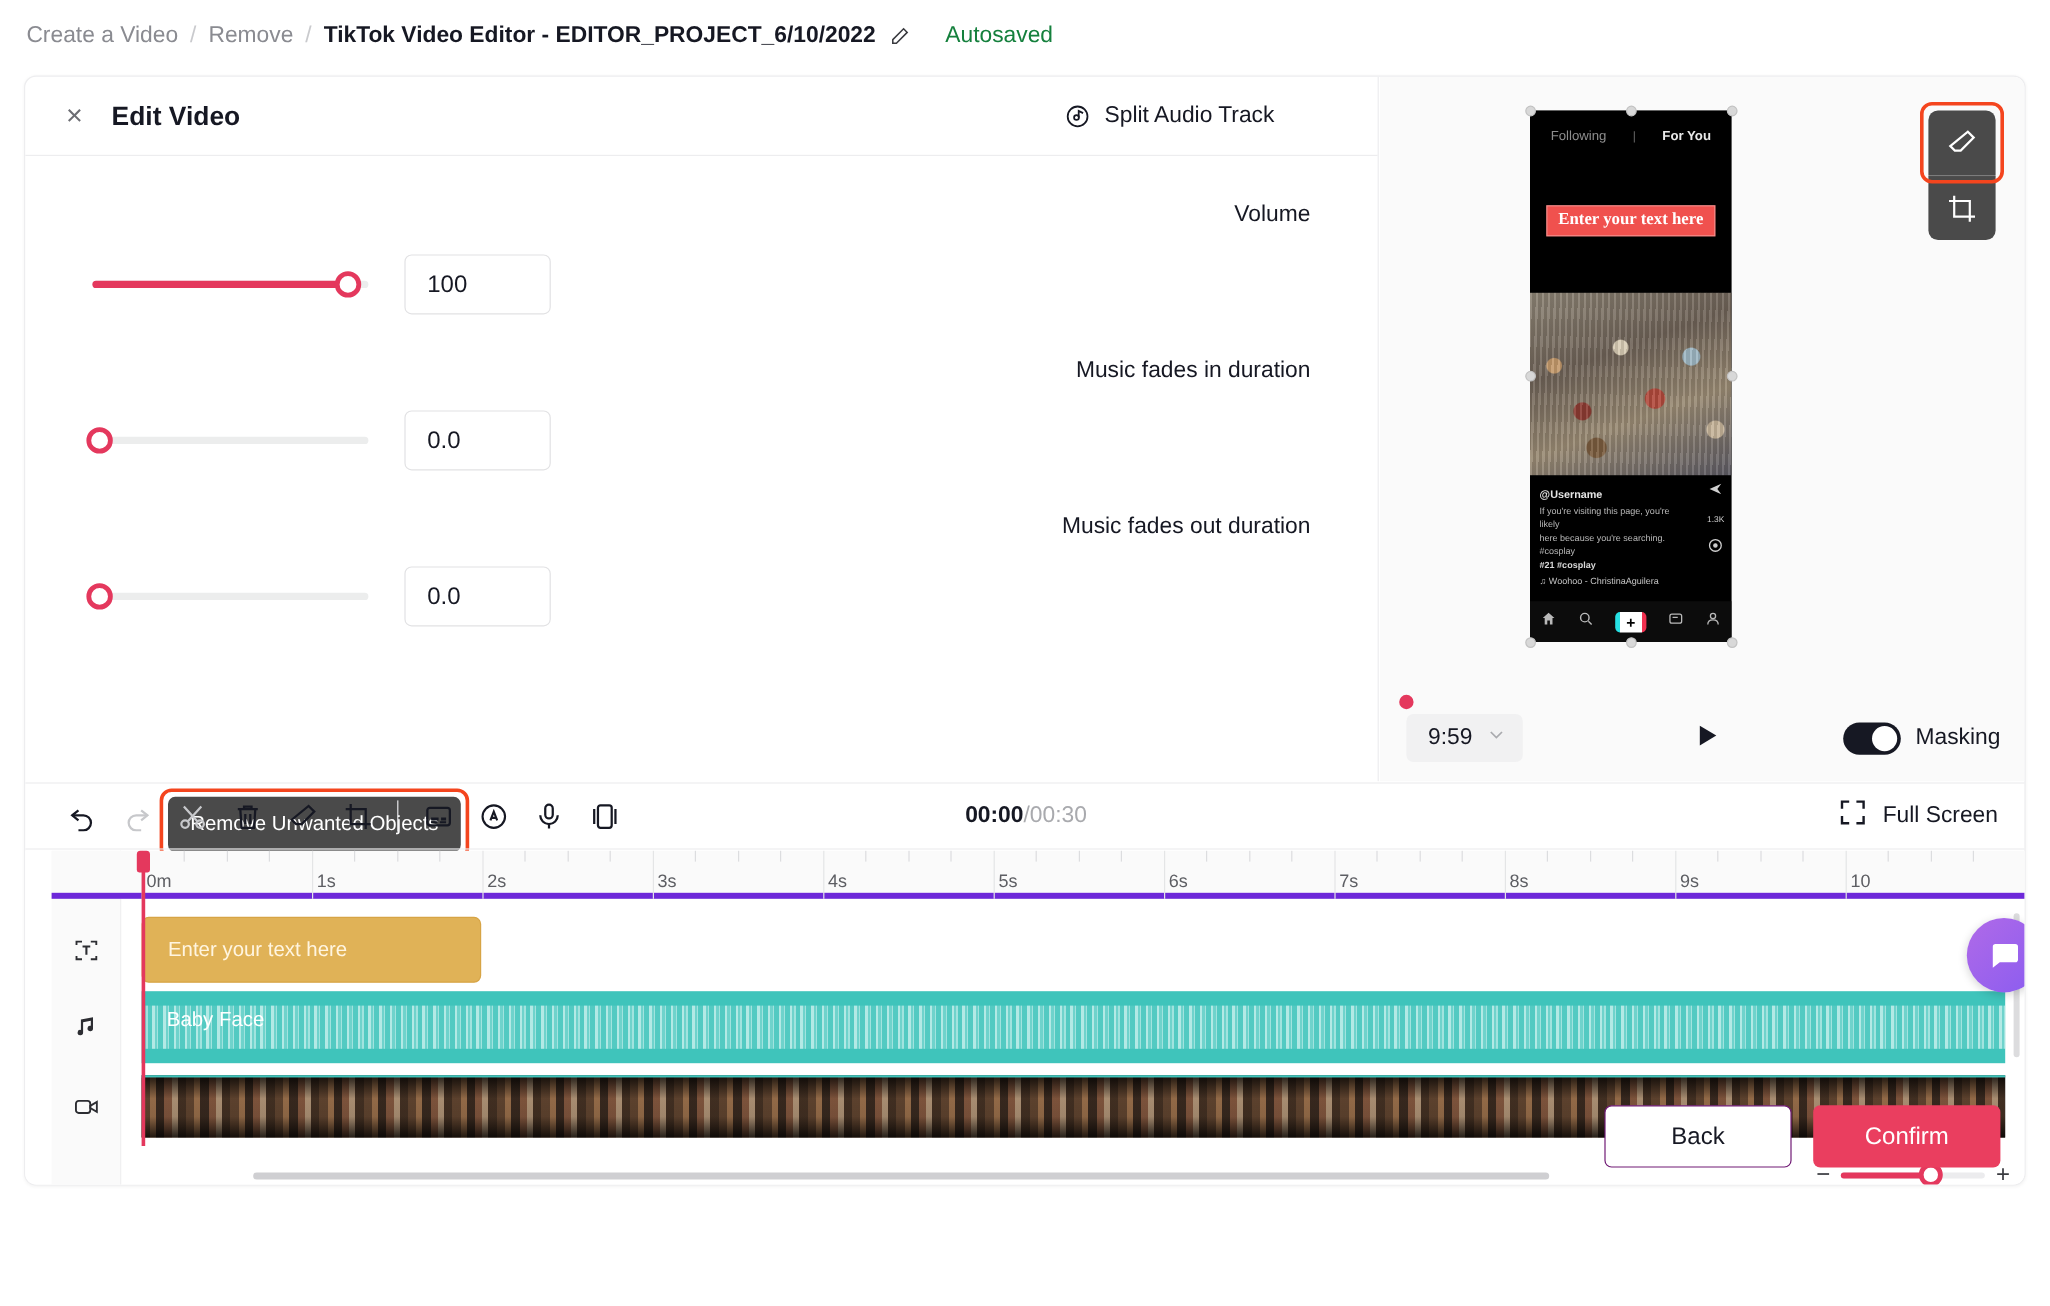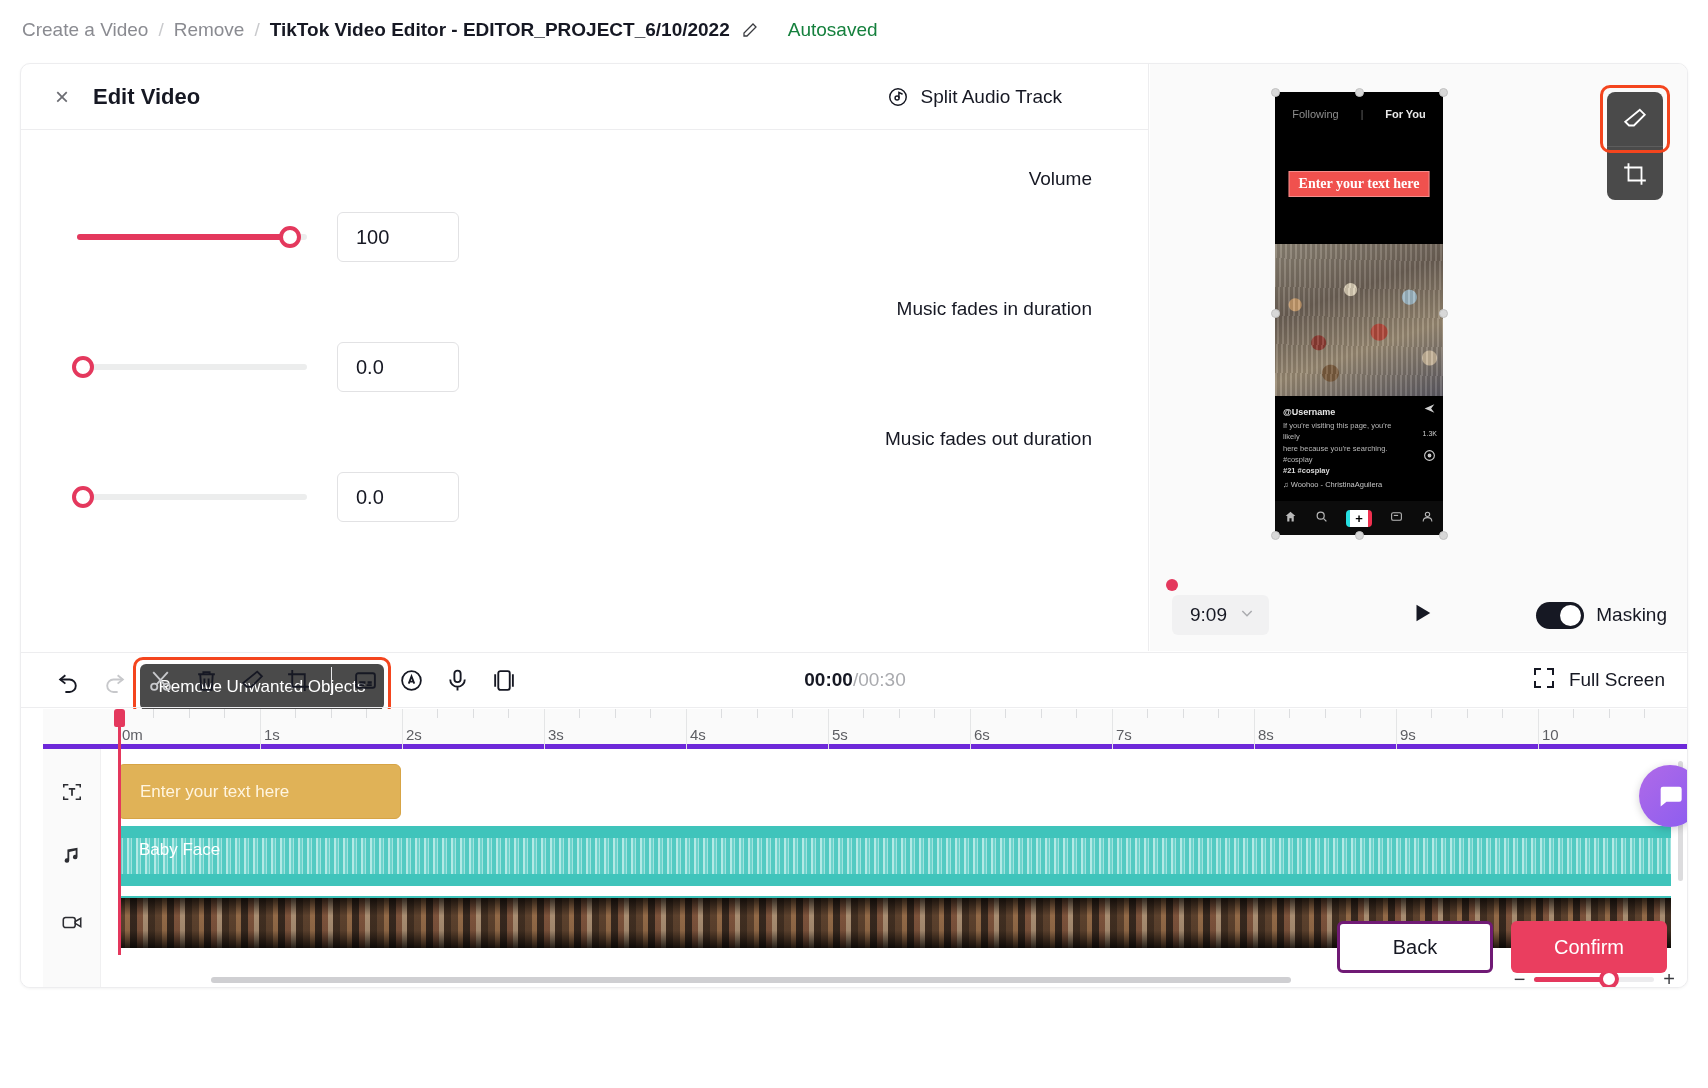--- a/index.html
+++ b/index.html
@@ -267,21 +267,21 @@
 
   .zoom-ctl { position:absolute; right: 14px; bottom: -2px; display:flex; align-items:center; gap: 9px;}
   .zoom-bar { position:relative; width: 120px; height:5px; background:#ececee; border-radius:3px;}
   .zoom-bar .fill { position:absolute; left:0; top:0; height:5px; width: 62%; background:#e4385d; border-radius:3px;}
   .zoom-bar .knob { position:absolute; left: 54%; top:-8px; width: 20px; height: 20px; border-radius:50%; background:#fff; border:4px solid #e4385d; cursor:pointer;}
   .zoom-sign { font-size: 20px; color:#3a3b40; cursor:pointer;}
 
   
   .footer { position:absolute; left: 0; bottom: 0; width: 1668px; height: 80px; display:flex; align-items:center; justify-content:flex-end; gap: 18px; padding-right: 22px;}
   .btn-back {
-    width: 156px; height: 52px; border:3px solid #701a75; border-radius: 6px;
+    width: 156px; height: 52px; border:1px solid #701a75; border-radius: 6px;
     background:#fff; font-size: 20px; display:flex; align-items:center; justify-content:center; cursor:pointer;
   }
   .btn-confirm {
     width: 156px; height: 52px; border-radius: 6px; background:#ea3e5f; color:#fff;
     font-size: 20px; display:flex; align-items:center; justify-content:center; cursor:pointer;
   }
 
   .chat-bubble {
     position:absolute; right: -14px; bottom: 160px; width: 62px; height: 62px; border-radius:50%;
     background: linear-gradient(135deg,#b06ae8,#8a5cf0);
@@ -460,21 +460,21 @@
           <svg width="26" height="26" viewBox="0 0 24 24" fill="none" stroke="currentColor" stroke-width="1.7">
             <path d="M6 2v16h16"></path>
               <path d="M2 6h16v16"></path>
           </svg>
         </div>
         <div class="tool-hl"></div>
       </div>
 
       <div class="preview-controls">
         <div class="ratio-pill">
-          <span>9:09</span>
+          <span>9:59</span>
           <span>
             <svg width="16" height="16" viewBox="0 0 24 24" fill="none" stroke="#a9aaae" stroke-width="2.2">
                 <path d="M5 9l7 7 7-7"></path>
               </svg>
           </span>
         </div>
         <div class="play-btn">
           <svg width="22" height="24" viewBox="0 0 24 24" fill="#161823">
               <path d="M6 3l15 9-15 9z"></path>
             </svg>

